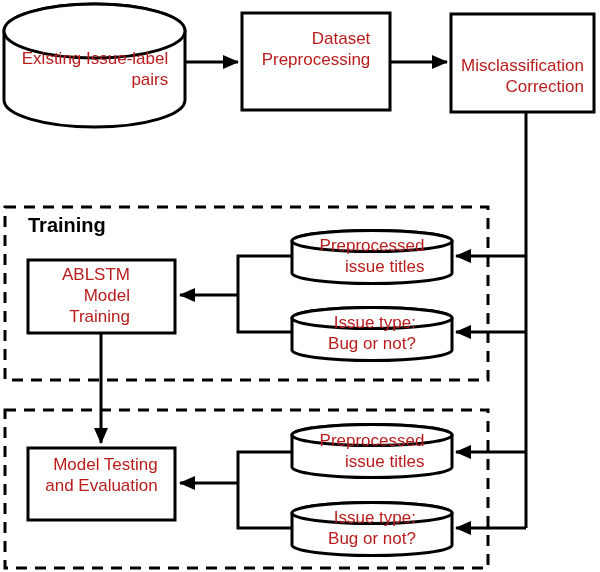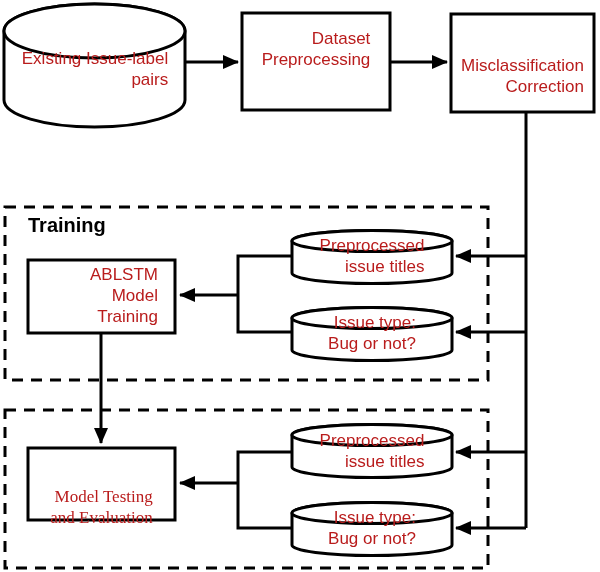--- a/index.html
+++ b/index.html
@@ -104,24 +104,24 @@
 
   <div class="node-label" style="left:8px; top:36px; width:174px; height:68px;">Existing Issue-label
 pairs</div>
 
   <div class="node-label" style="left:242px; top:1px; width:148px; height:97px;">Dataset
 Preprocessing</div>
 
   <div class="node-label" style="left:451px; top:14px; width:143px; height:126px;">Misclassification
 Correction</div>
 
-  <div class="node-label" style="left:40px; top:260px; width:118px; height:73px;">ABLSTM Model
+  <div class="node-label" style="left:12px; top:260px; width:118px; height:73px;">ABLSTM Model
 Training</div>
 
-  <div class="node-label" style="left:28px; top:468px; width:147px; height:80px;font-family:Liberation Serif, serif;">Model Testing
+  <div class="node-label" style="left:28px; top:436px; width:147px; height:80px;">Model Testing
 and Evaluation</div>
 
   <div class="node-label" style="left:292px; top:234px; width:160px; height:46px;">Preprocessed
 issue titles</div>
 
   <div class="node-label" style="left:292px; top:311px; width:160px; height:46px;">Issue type:
 Bug or not?</div>
 
   <div class="node-label" style="left:292px; top:429px; width:160px; height:46px;">Preprocessed
 issue titles</div>

